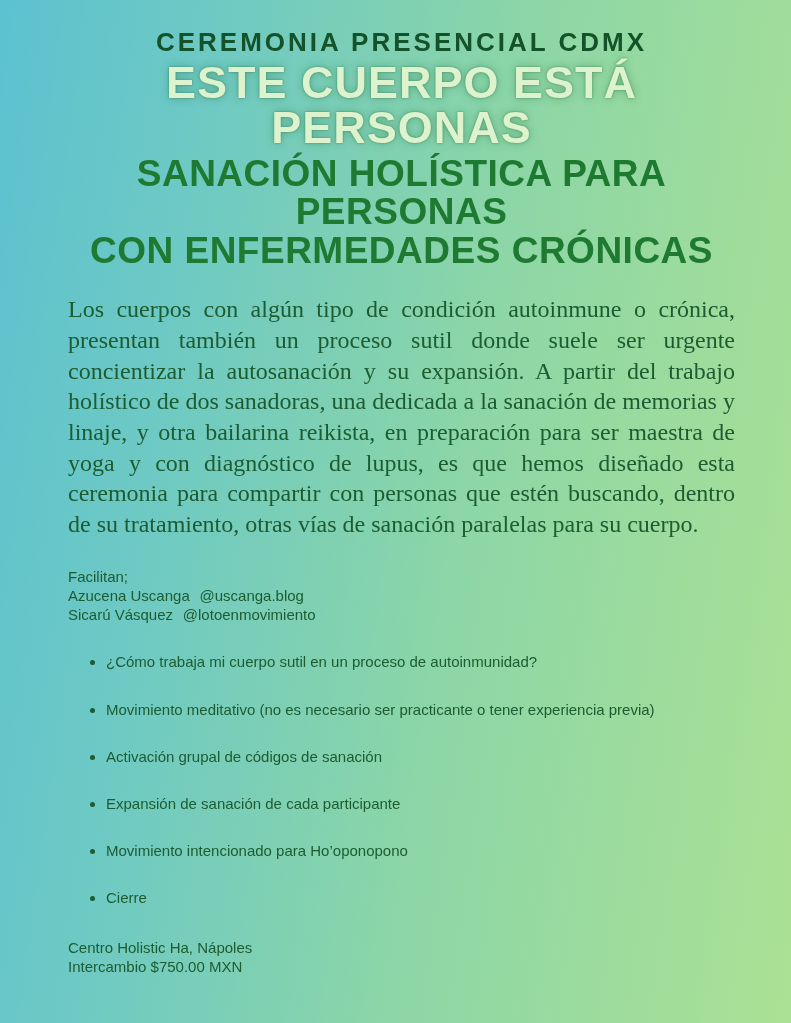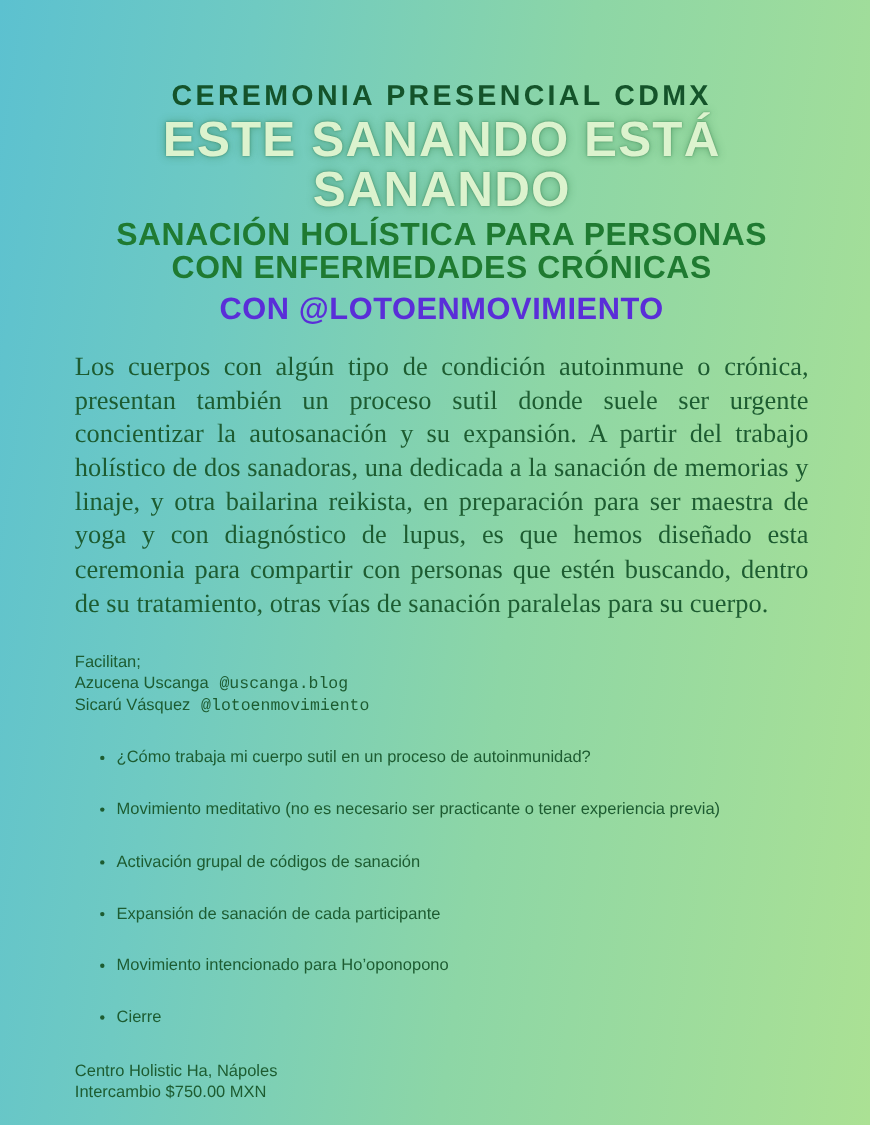--- a/index.html
+++ b/index.html
@@ -9,21 +9,21 @@
     overflow: hidden;
     background: linear-gradient(98deg, #5cc1d0 0%, #6fcac2 25%, #8dd6a6 58%, #abe194 100%);
     font-family: "Liberation Sans", sans-serif;
     color: #1d5c31;
     -webkit-font-smoothing: antialiased;
   }
   .flyer {
     box-sizing: border-box;
     width: 791px;
     height: 1023px;
-    padding: 72px 56px 0 68px;
+    padding: 28px 56px 0 68px;
     border-radius: 13px;
   }
   
   .header { text-align: center; }
   .kicker {
     font-size: 26px;
     font-weight: 800;
     letter-spacing: 3px;
     color: #14532a;
     line-height: 1.1;
@@ -31,21 +31,21 @@
   .title {
     font-size: 45px;
     font-weight: 800;
     letter-spacing: 1px;
     color: #dcf3ce;
     line-height: 1.0;
     margin-top: 3px;
     text-shadow: 0 0 2px rgba(21, 87, 44, 0.55), 0 0 9px rgba(44, 122, 66, 0.45);
   }
   .subtitle {
-    font-size: 29px;
+    font-size: 37px;
     font-weight: 800;
     letter-spacing: 0.5px;
     color: #1f7a31;
     line-height: 1.05;
     margin-top: 5px;
   }
   .withline {
     font-size: 28px;
     font-weight: 800;
     letter-spacing: 0.5px;
@@ -57,47 +57,46 @@
   .bodytext {
     margin-top: 23px;
     font-size: 24px;
     line-height: 1.28;
     text-align: justify;
     font-family: Liberation Serif, serif;
   }
   .bodytext p { margin: 0; }
   .block { margin-top: 27px; font-size: 15px; line-height: 1.28; }
   .line { white-space: nowrap; }
-  .handle { margin-left: 0.65em; font-family: Liberation Mono, monospace; }
+  .handle { margin-left: 0.65em; }
   ul.bullets {
     margin: 0;
     padding-left: 38px;
     list-style: disc outside;
   }
   ul.bullets li {
     text-align: justify;
     padding-left: 0;
     margin-top: 28px;
   }
   .ceremony-block { margin-top: 22px; }
   .details-block { margin-top: 30px; }
 </style>
 </head>
 <body>
 
 <div class="flyer">
 
   <div class="header">
     <div class="kicker">CEREMONIA PRESENCIAL CDMX</div>
-    <div class="title">ESTE SANANDO ESTÁ SANANDO</div>
+    <div class="title">ESTE CUERPO ESTÁ PERSONAS</div>
     <div class="subtitle">
       <div>SANACIÓN HOLÍSTICA PARA PERSONAS</div>
       <div>CON ENFERMEDADES CRÓNICAS</div>
     </div>
-    <div class="withline">CON @LOTOENMOVIMIENTO</div>
   </div>
 
   <div class="bodytext">
     <p>Los cuerpos con algún tipo de condición autoinmune o crónica, presentan también un proceso sutil donde suele ser urgente concientizar la autosanación y su expansión. A partir del trabajo holístico de dos sanadoras, una dedicada a la sanación de memorias y linaje, y otra bailarina reikista, en preparación para ser maestra de yoga y con diagnóstico de lupus, es que hemos diseñado esta ceremonia para compartir con personas que estén buscando, dentro de su tratamiento, otras vías de sanación paralelas para su cuerpo.</p>
   </div>
 
   <div class="block">
     <div class="line">Facilitan;</div>
     <div class="line">
       <span>Azucena Uscanga</span><span class="handle">@uscanga.blog</span>

